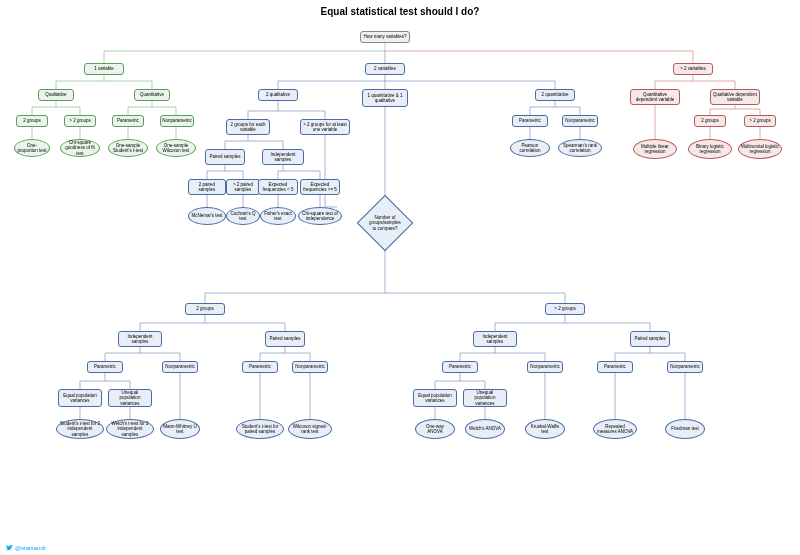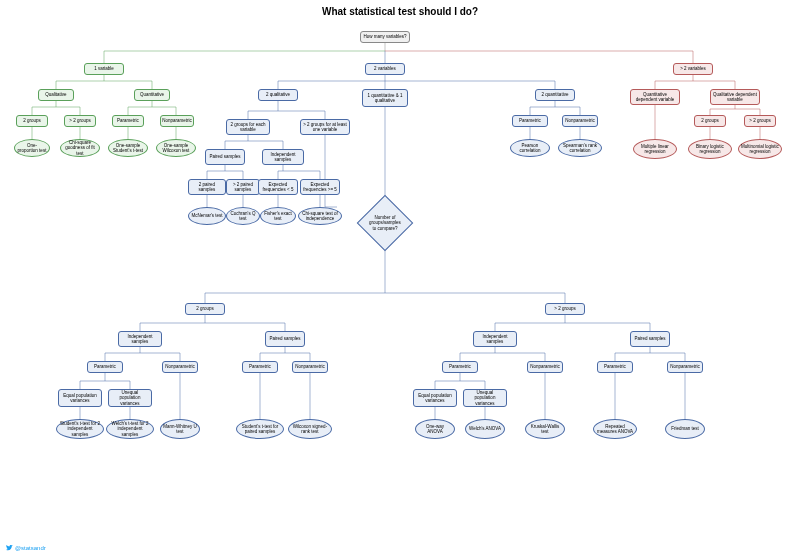--- a/index.html
+++ b/index.html
@@ -20,21 +20,21 @@
   .e-green { stroke: #5aa05a; }
   .e-blue { stroke: #4a6aa5; }
   .e-red { stroke: #b55a5a; }
   .e-gray { stroke: #888; }
   .footer { position: absolute; bottom: 4px; left: 6px; font-size: 6px; color: #1da1f2; display: flex; align-items: center; gap: 2px; }
   .footer svg { width: 7px; height: 7px; }
 </style>
 </head>
 <body>
 
-<div class="title">What statistical test should I do?</div>
+<div class="title">Equal statistical test should I do?</div>
 
 <div class="canvas">
 
 <svg class="edges">
 
   <line class="e-gray" x1="385" y1="20" x2="385" y2="28"></line>
   <line class="e-green" x1="385" y1="28" x2="104" y2="28"></line>
       <line class="e-green" x1="104" y1="28" x2="104" y2="40"></line>
   <line class="e-blue" x1="385" y1="28" x2="385" y2="40"></line>
   <line class="e-red" x1="385" y1="28" x2="693" y2="28"></line>

